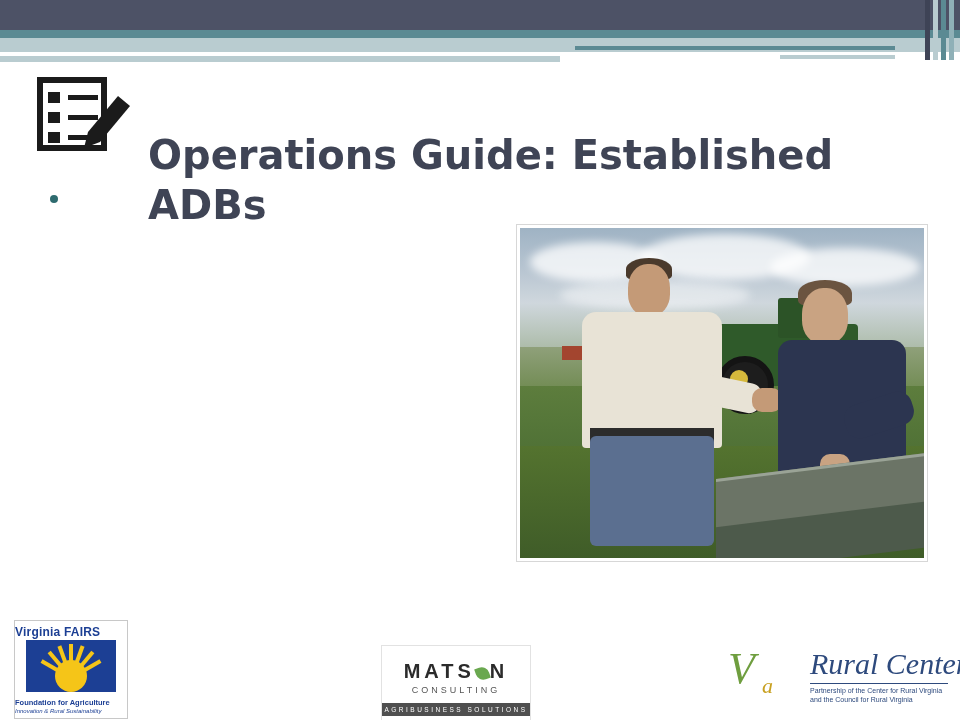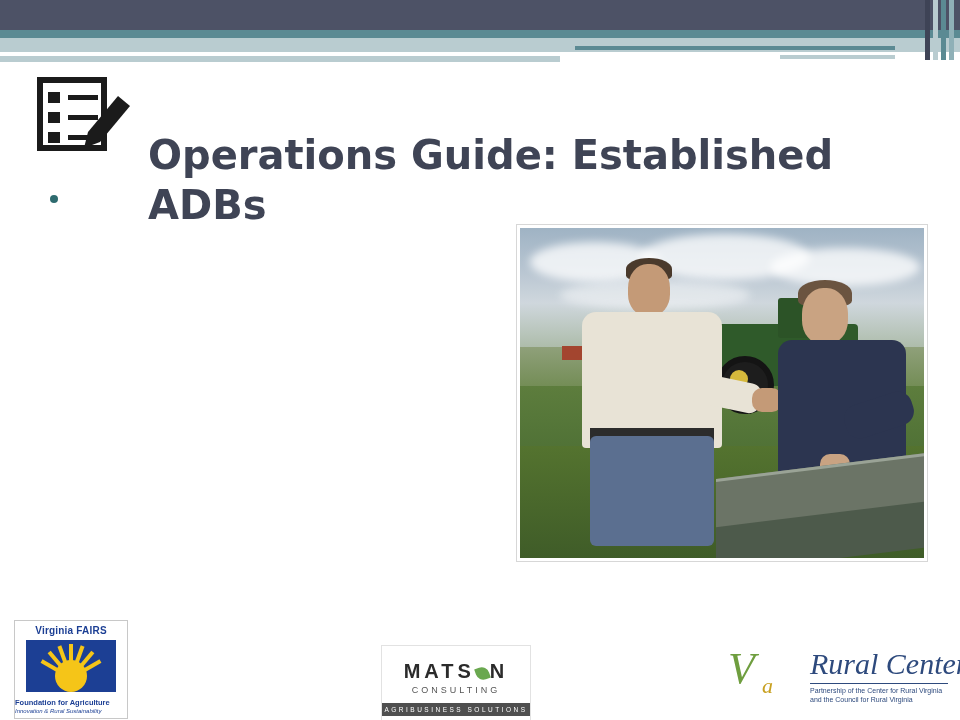--- a/index.html
+++ b/index.html
@@ -286,22 +286,22 @@
     position: absolute;
     left: 14px;
     top: 620px;
     width: 112px;
     height: 97px;
     border: 1px solid #c8c8c8;
     background: #ffffff;
     font-family: "Liberation Sans", sans-serif;
   }
   .fairs-title {
-    text-align: center;
-    font-size: 10px;
+    text-align: left;
+    font-size: 12px;
     font-weight: bold;
     color: #1c3f94;
     padding-top: 4px;
     letter-spacing: .2px;
   }
   .fairs-sun {
     position: absolute;
     left: 11px; top: 19px; width: 90px; height: 52px;
     background: #1c3f94;
     overflow: hidden;

